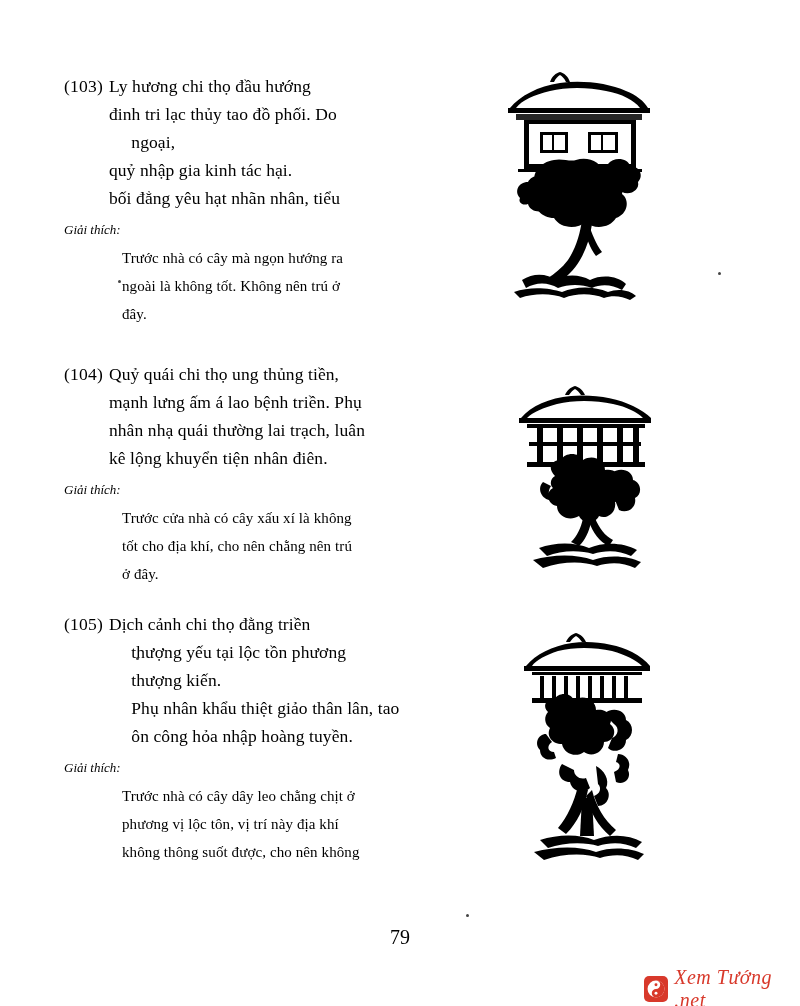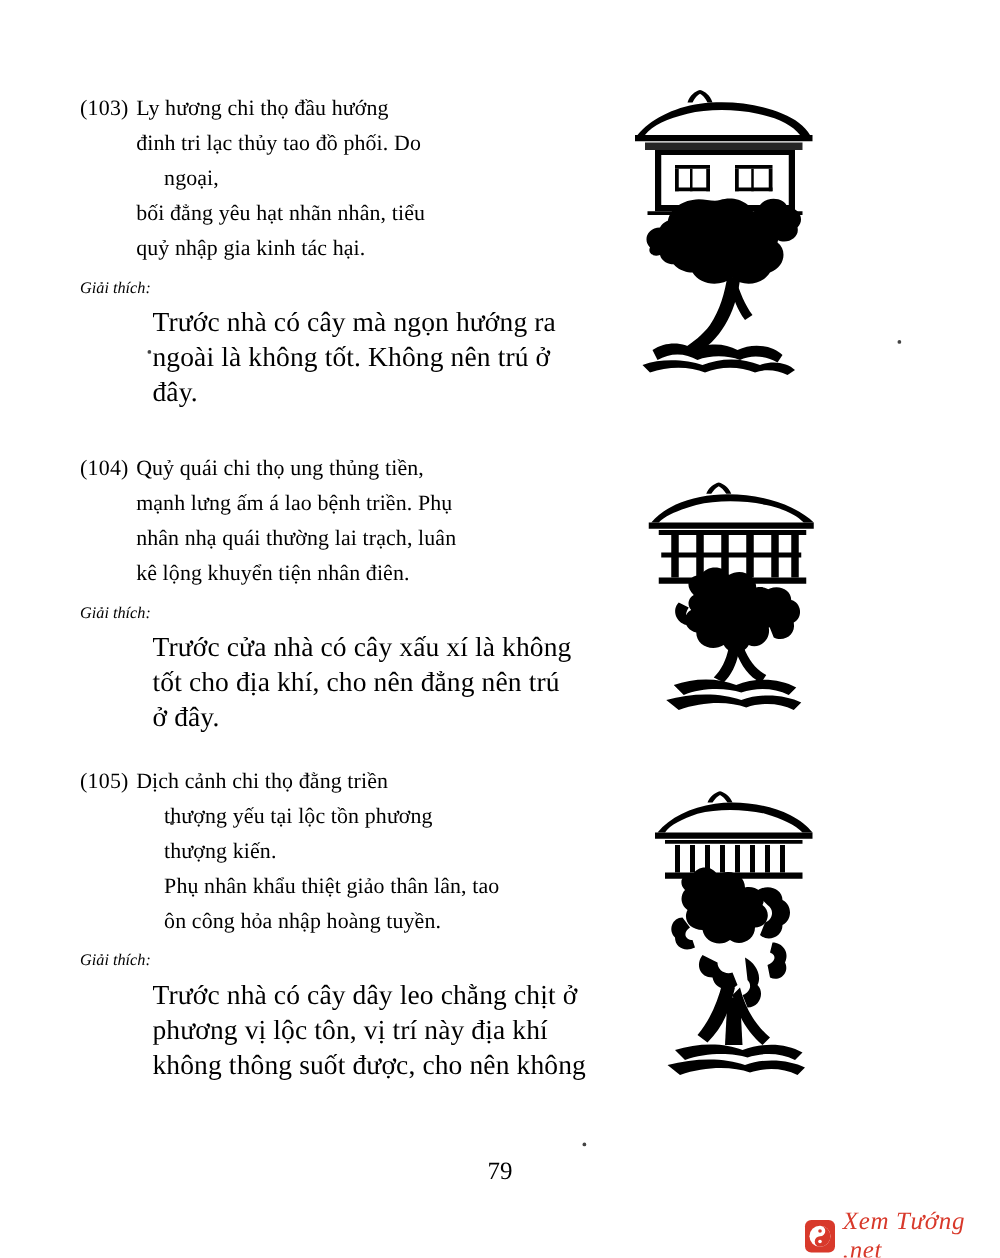--- a/index.html
+++ b/index.html
@@ -48,21 +48,21 @@
     white-space: pre-wrap;
   }
   .section-label {
     font-style: italic;
     font-size: 13px;
     line-height: 28px;
     margin-top: 4px;
   }
   .explain {
     margin-left: 58px;
-    font-size: 22px;
+    font-size: 15px;
     line-height: 28px;
     letter-spacing: 0.1px;
   }
   .explain .ln {
     display: block;
     white-space: pre-wrap;
   }
   .figure {
     position: absolute;
   }
@@ -111,22 +111,22 @@
 
 <div class="page">
 
   <div class="entry" style="top:72px;">
     <div class="entry-verse">
       <div class="verse-num">(103)</div>
       <div class="verse-lines">
         <span class="ln">Ly hương chi thọ đầu hướng</span>
         <span class="ln">đinh tri lạc thủy tao đồ phối. Do</span>
         <span class="ln">     ngoại,</span>
+        <span class="ln">quỷ nhập gia kinh tác hại.</span>
         <span class="ln">bối đẳng yêu hạt nhãn nhân, tiểu</span>
-        <span class="ln">quỷ nhập gia kinh tác hại.</span>
       </div>
     </div>
     <div class="section-label">Giải thích:</div>
     <div class="explain">
       <span class="ln">Trước nhà có cây mà ngọn hướng ra</span>
       <span class="ln">ngoài là không tốt. Không nên trú ở</span>
       <span class="ln">đây.</span>
     </div>
   </div>
 
@@ -183,21 +183,21 @@
       <div class="verse-lines">
         <span class="ln">Quỷ quái chi thọ ung thủng tiền,</span>
         <span class="ln">mạnh lưng ấm á lao bệnh triền. Phụ</span>
         <span class="ln">nhân nhạ quái thường lai trạch, luân</span>
         <span class="ln">kê lộng khuyển tiện nhân điên.</span>
       </div>
     </div>
     <div class="section-label">Giải thích:</div>
     <div class="explain">
       <span class="ln">Trước cửa nhà có cây xấu xí là không</span>
-      <span class="ln">tốt cho địa khí, cho nên đẳng nên trú</span>
+      <span class="ln">tốt cho địa khí, cho nên chằng nên trú</span>
       <span class="ln">ở đây.</span>
     </div>
   </div>
 
   <div class="figure" style="left:495px; top:382px;">
     <svg width="190" height="220" viewBox="0 0 190 220" fill="none">
       <g fill="#000">
 
         <path d="M26 36 C36 24 54 16 76 14 C98 12 122 16 138 24 C146 28 152 32 156 36 L148 36 C142 30 132 25 118 22 C100 18 78 18 62 22 C48 26 38 30 32 36 Z"></path>
         <path d="M70 13 C72 8 76 5 80 4 C84 5 88 8 90 13 L86 13 C84 10 82 8 80 7 C78 8 76 10 74 13 Z"></path>

